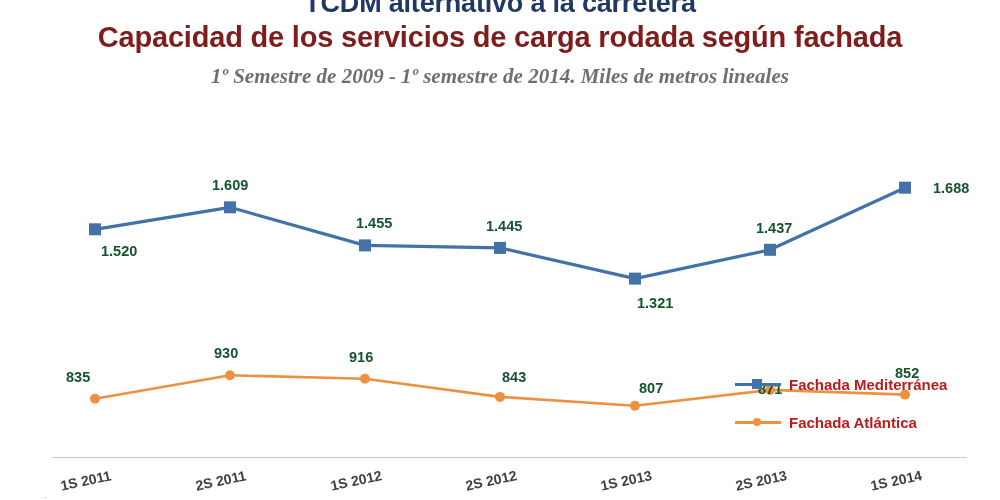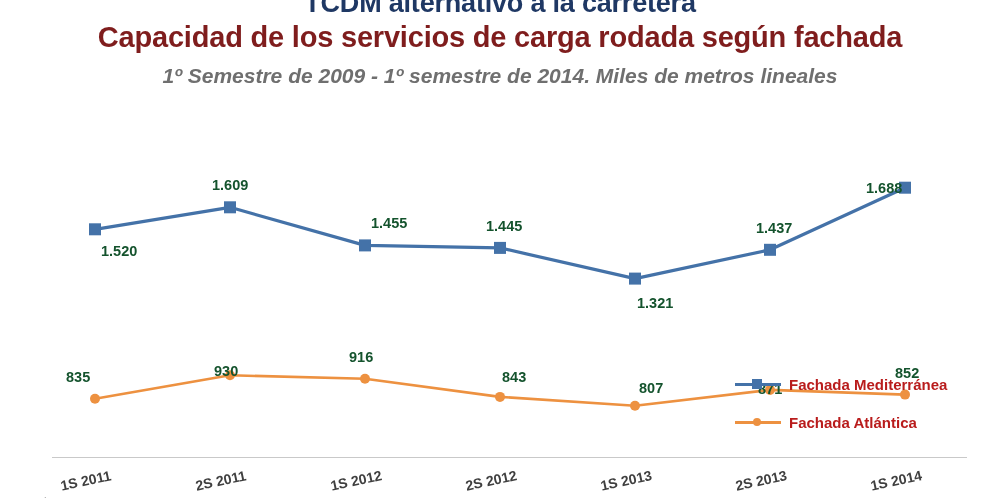--- a/index.html
+++ b/index.html
@@ -44,21 +44,21 @@
     white-space: nowrap;
   }
   .subtitle {
     font-size: 21px;
     font-style: italic;
     font-weight: bold;
     color: #6f6f6f;
     line-height: 28px;
     margin-top: 6px;
     white-space: nowrap;
-    font-family: Liberation Sans, sans-serif;
+    font-family: Liberation Serif, serif;
   }
 
   
   #plot {
     position: absolute;
     left: 0;
     top: 120px;
     width: 1000px;
     height: 340px;
   }
@@ -188,27 +188,27 @@
         <circle cx="770.0" cy="269.9" r="5" fill="#ed9140"></circle>
         <circle cx="905.0" cy="274.6" r="5" fill="#ed9140"></circle>
       </svg>
   </div>
 
   <div class="axis-line"></div>
 
   <div id="dlabels">
       <div class="dlabel" style="left: 101px; top: 243.3px;">1.520</div>
       <div class="dlabel" style="left: 212px; top: 177.273px;">1.609</div>
-      <div class="dlabel" style="left: 371px; top: 215.387px;">1.455</div>
+      <div class="dlabel" style="left: 356px; top: 215.387px;">1.455</div>
       <div class="dlabel" style="left: 486px; top: 217.862px;">1.445</div>
       <div class="dlabel" style="left: 637px; top: 294.553px;">1.321</div>
       <div class="dlabel" style="left: 756px; top: 219.843px;">1.437</div>
-      <div class="dlabel" style="left: 866px; top: 179.72px;">1.688</div>
+      <div class="dlabel" style="left: 933px; top: 179.72px;">1.688</div>
       <div class="dlabel" style="left: 66px; top: 368.837px;">835</div>
-      <div class="dlabel" style="left: 214px; top: 345.325px; margin-top: 18px;">930</div>
+      <div class="dlabel" style="left: 214px; top: 345.325px;">930</div>
       <div class="dlabel" style="left: 349px; top: 348.79px;">916</div>
       <div class="dlabel" style="left: 502px; top: 368.858px;">843</div>
       <div class="dlabel" style="left: 639px; top: 379.767px;">807</div>
       <div class="dlabel" style="left: 758px; top: 381px;">871</div>
       <div class="dlabel" style="left: 895px; top: 364.63px;">852</div>
     </div>
   <div class="xlabels" id="xlabels">
       <div class="xlabel" style="left: 59px; top: 8px;">1S 2011</div>
       <div class="xlabel" style="left: 194px; top: 8px;">2S 2011</div>
       <div class="xlabel" style="left: 329px; top: 8px;">1S 2012</div>

